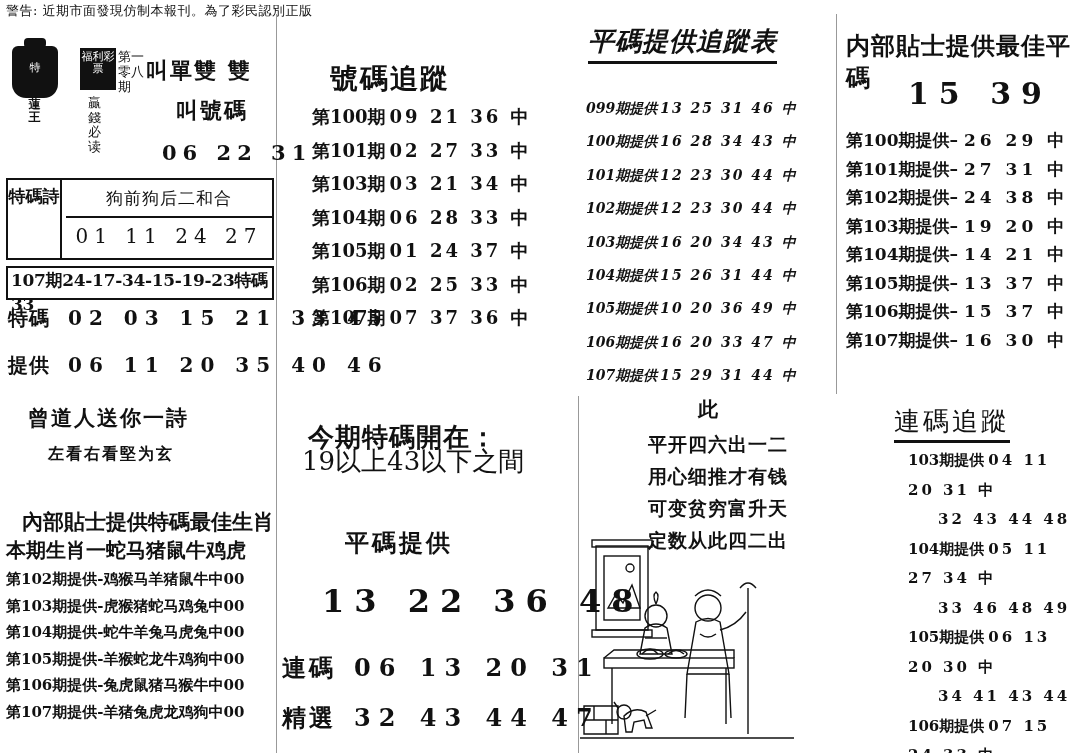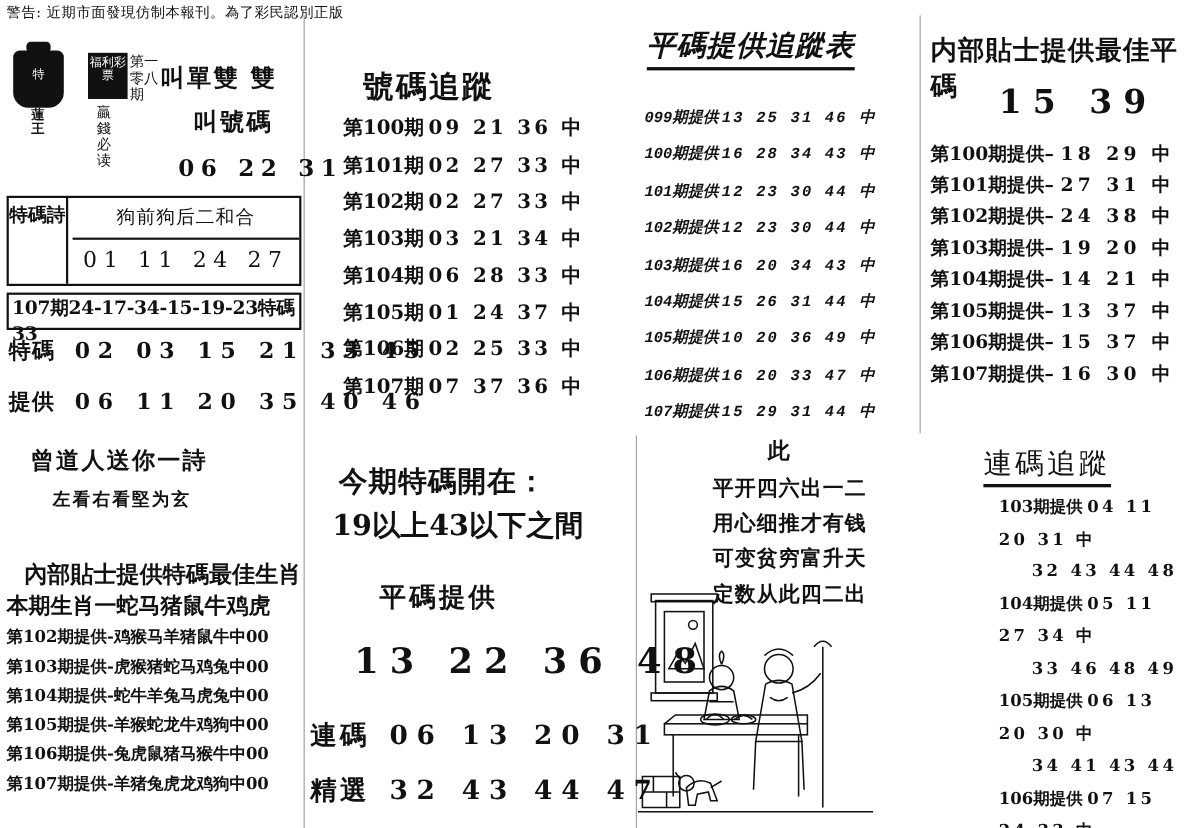--- a/index.html
+++ b/index.html
@@ -72,34 +72,34 @@
   .nb-list{left:6px;top:566px;font-size:15px;font-weight:bold;line-height:26.5px;}
 
   
   .hm-title{left:330px;top:60px;font-size:28px;font-weight:bold;letter-spacing:2px;}
   .hm-list{left:312px;top:100px;font-size:18px;line-height:33.5px;font-weight:bold;}
   .hm-list .per{letter-spacing:0px;}
   .hm-list .nm{letter-spacing:3px;margin-left:4px;}
 
   
   .jq1{left:308px;top:420px;font-size:26px;font-weight:bold;letter-spacing:1px;}
-  .jq2{left:302px;top:460px;font-size:26px;font-weight:bold;letter-spacing:0px;}
+  .jq2{left:302px;top:444px;font-size:26px;font-weight:normal;letter-spacing:0px;}
   .pm-lab{left:345px;top:527px;font-size:24px;font-weight:bold;letter-spacing:3px;}
   .pm-nums{left:322px;top:582px;font-size:32px;font-weight:bold;letter-spacing:10px;}
   .lm-row{left:282px;top:652px;font-size:24px;font-weight:bold;}
   .lm-row .k{letter-spacing:3px;}
   .lm-row .v{letter-spacing:8px;margin-left:18px;}
   .jx-row{left:282px;top:702px;font-size:24px;font-weight:bold;}
   .jx-row .k{letter-spacing:3px;}
   .jx-row .v{letter-spacing:8px;margin-left:18px;}
 
   
   .pmz-title{left:588px;top:24px;font-size:26px;font-weight:bold;font-style:italic;letter-spacing:1px;
     border-bottom:3px solid #111;padding-bottom:2px;}
-  .pmz-list{left:586px;top:92px;font-size:14px;font-style:italic;font-weight:bold;line-height:33.4px;font-family:Liberation Mono, monospace;}
+  .pmz-list{left:586px;top:92px;font-size:14px;font-style:italic;font-weight:bold;line-height:33.4px;}
   .pmz-list .nm{letter-spacing:2px;margin-left:3px;}
 
   
   .ci{left:698px;top:396px;font-size:20px;font-weight:bold;}
   .ci-lines{left:648px;top:428px;font-size:19px;font-weight:bold;line-height:32px;letter-spacing:1px;}
 
   
   .pic{left:580px;top:530px;width:214px;height:216px;}
 
   
@@ -178,23 +178,20 @@
     <div>第107期提供-羊猪兔虎龙鸡狗中00</div>
   </div>
 
   <div class="abs hm-title serif">號碼追蹤</div>
   <div class="abs hm-list serif">
     <div>
       <span class="per">第100期</span><span class="nm">09  21  36 中</span>
     </div>
     <div>
       <span class="per">第101期</span><span class="nm">02  27  33 中</span>
-    </div>
-    <div>
-      <span class="per">第102期</span><span class="nm">02  27  33 中</span>
     </div>
     <div>
       <span class="per">第103期</span><span class="nm">03  21  34 中</span>
     </div>
     <div>
       <span class="per">第104期</span><span class="nm">06  28  33 中</span>
     </div>
     <div>
       <span class="per">第105期</span><span class="nm">01  24  37 中</span>
     </div>
@@ -281,21 +278,21 @@
         <path d="M14 176 v14 M26 190 v14"></path>
 
         <path d="M0 208 h214"></path>
       </g>
     </svg>
   </div>
 
   <div class="abs nbp-title serif">内部貼士提供最佳平碼</div>
   <div class="abs nbp-nums serif">15  39</div>
   <div class="abs nbp-list serif">
-    <div><span>第100期提供–</span><span class="nm">18  29 中</span></div>
+    <div><span>第100期提供–</span><span class="nm">26  29 中</span></div>
     <div><span>第101期提供–</span><span class="nm">27  31 中</span></div>
     <div><span>第102期提供–</span><span class="nm">24  38 中</span></div>
     <div><span>第103期提供–</span><span class="nm">19  20 中</span></div>
     <div><span>第104期提供–</span><span class="nm">14  21 中</span></div>
     <div><span>第105期提供–</span><span class="nm">13  37 中</span></div>
     <div><span>第106期提供–</span><span class="nm">15  37 中</span></div>
     <div><span>第107期提供–</span><span class="nm">16  30 中</span></div>
   </div>
 
   <div class="abs lmz-title serif">連碼追蹤</div>

